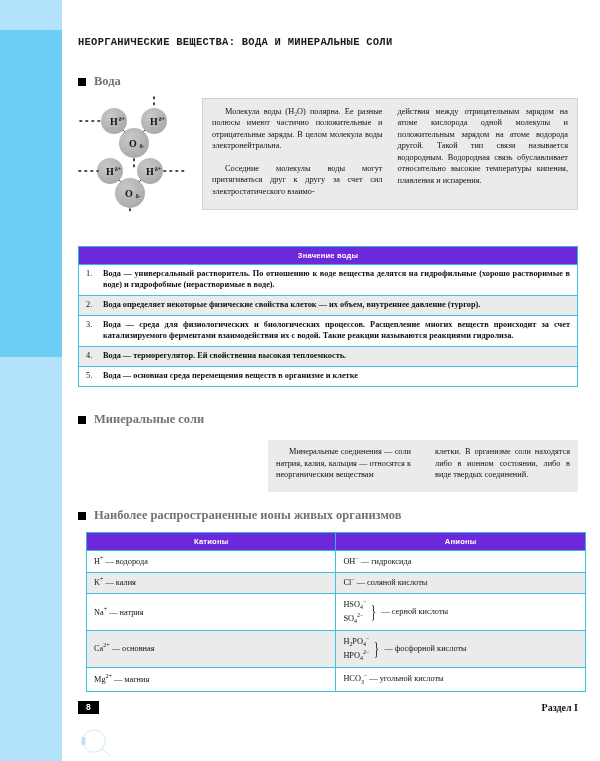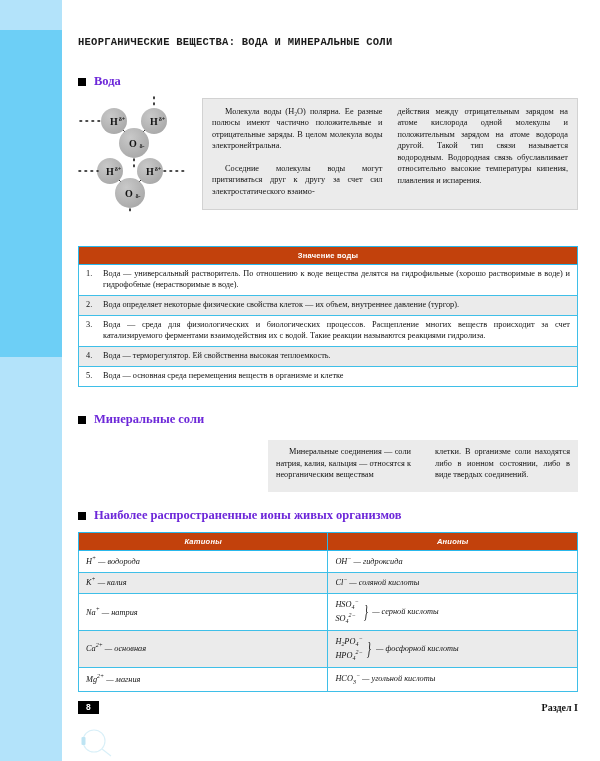--- a/index.html
+++ b/index.html
@@ -50,21 +50,21 @@
 
   
   .sec-head {
     position:absolute;
     display:flex;
     align-items:center;
     gap:8px;
     font-family:"Liberation Serif", serif;
     font-weight:bold;
     font-size:12.5px;
-    color:#6d28d9;
+    color:#737373;
   }
   .sq {
     width:8px; height:8px;
     background:#000;
     display:inline-block;
     flex:0 0 auto;
     position:relative;
     top:0px;
   }
   #head-voda   { top:74px;  left:0; }
@@ -111,37 +111,37 @@
   .tbl td, .tbl th {
     border:1px solid #3fbfe8;
     padding:4px 7px;
     font-size:8.3px;
     line-height:1.32;
     color:#111;
     text-align:left;
     vertical-align:middle;
   }
   .tbl th.hdr {
-    background:#c2410c;
+    background:#6d28d9;
     color:#ffffff;
     font-family:"Liberation Sans", sans-serif;
     font-weight:bold;
     font-size:7.6px;
     text-align:center;
     padding:3.5px 4px;
     letter-spacing:0.2px;
     border:1px solid #29b8ec;
   }
   .tbl tr.alt td { background:#ebebeb; }
   .tbl tr.plain td { background:#ffffff; }
 
   
   .numcell { display:flex; gap:6px; }
   .numcell .n { flex:0 0 11px; }
-  .numcell .t { flex:1 1 auto; text-align:justify; }
+  .numcell .t { flex:1 1 auto; text-align:justify;font-weight:bold; }
 
   #water-value-table { top:246px; left:0; }
 
   
   #minerals-box {
     position:absolute;
     top:440px; left:190px;
     width:310px; height:52px;
     background:#ebebeb;
     padding:6px 8px;
@@ -152,21 +152,21 @@
     flex:1 1 0;
     font-size:8.3px;
     line-height:1.4;
     text-align:justify;
     color:#111;
   }
   #minerals-box p { margin:0; text-indent:13px; }
   #minerals-box .col:nth-child(2) p { text-indent:0; }
 
   
-  #ions-table { top:532px; left:0;font-style:italic; }
+  #ions-table { top:532px; left:8px; }
   #ions-table td { height:18px; }
   #ions-table col.c1 { width:250px; }
   #ions-table col.c2 { width:250px; }
 
   .ion { white-space:nowrap; }
   .ion sup { font-size:0.72em; vertical-align:super; }
   .ion sub { font-size:0.72em; vertical-align:sub; }
 
   
   .brace-group {

